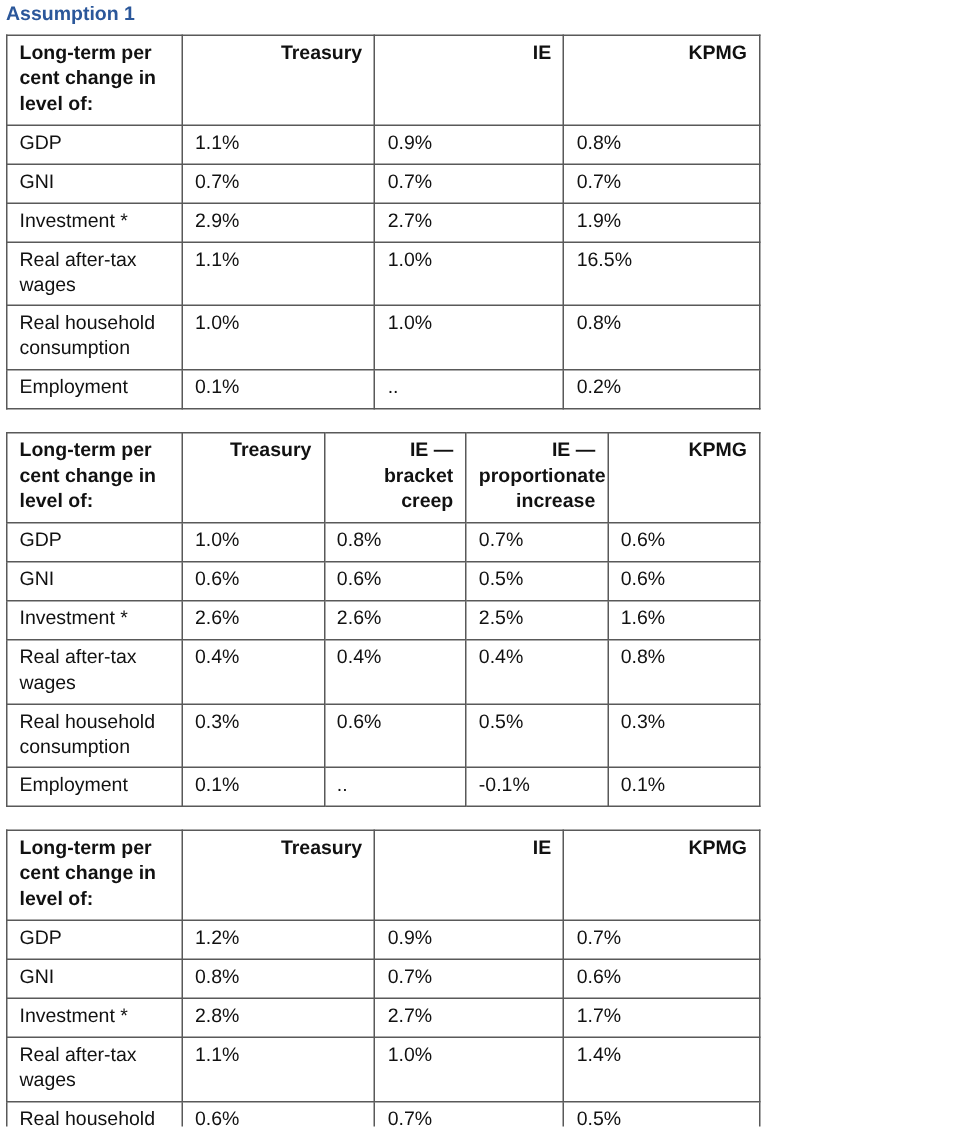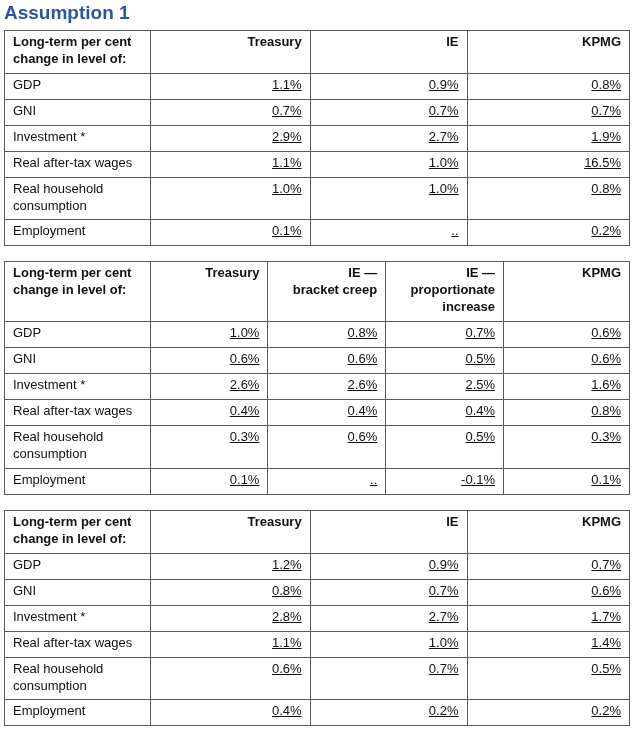--- a/index.html
+++ b/index.html
@@ -5,37 +5,37 @@
   :root { --heading-blue:#2B579A; --border-gray:#595959; --text:#111; }
   * { box-sizing: border-box; }
   html, body { margin:0; padding:0; }
   body {
     width:643px; height:751px; background:#fff;
     font-family:"Liberation Sans", sans-serif; color:var(--text);
   }
   .page { padding:2px 13px 0 4px; }
   .assumption { margin-bottom:15px; }
   .section-title {
-    font-size:19px; font-weight:bold; color:var(--heading-blue);
+    font-size:13px; font-weight:bold; color:var(--heading-blue);
     margin:0 0 6px 0; line-height:1.15;
   }
   table {
-    border-collapse:collapse; width:626px; table-layout:fixed;
+    border-collapse:collapse; width:503px; table-layout:fixed;
   }
   th, td {
     border:1px solid var(--border-gray);
     padding:3px 8px 5px 8px;
     font-size:13px; line-height:1.3; vertical-align:top;
     overflow:hidden;
   }
   th { font-weight:bold; }
   th.corner { text-align:left; }
   th.colhead { text-align:right; white-space:pre-line; }
   td.label { text-align:left; }
-  td.value { text-align:right;text-decoration:underline; }
+  td.value { text-align:left; }
   tbody td { height:26px; }
 </style>
 </head>
 <body>
 
 <div class="page">
   <div id="sections-root">
       <section class="assumption">
         <h2 class="section-title">Assumption 1</h2>
         <table>

